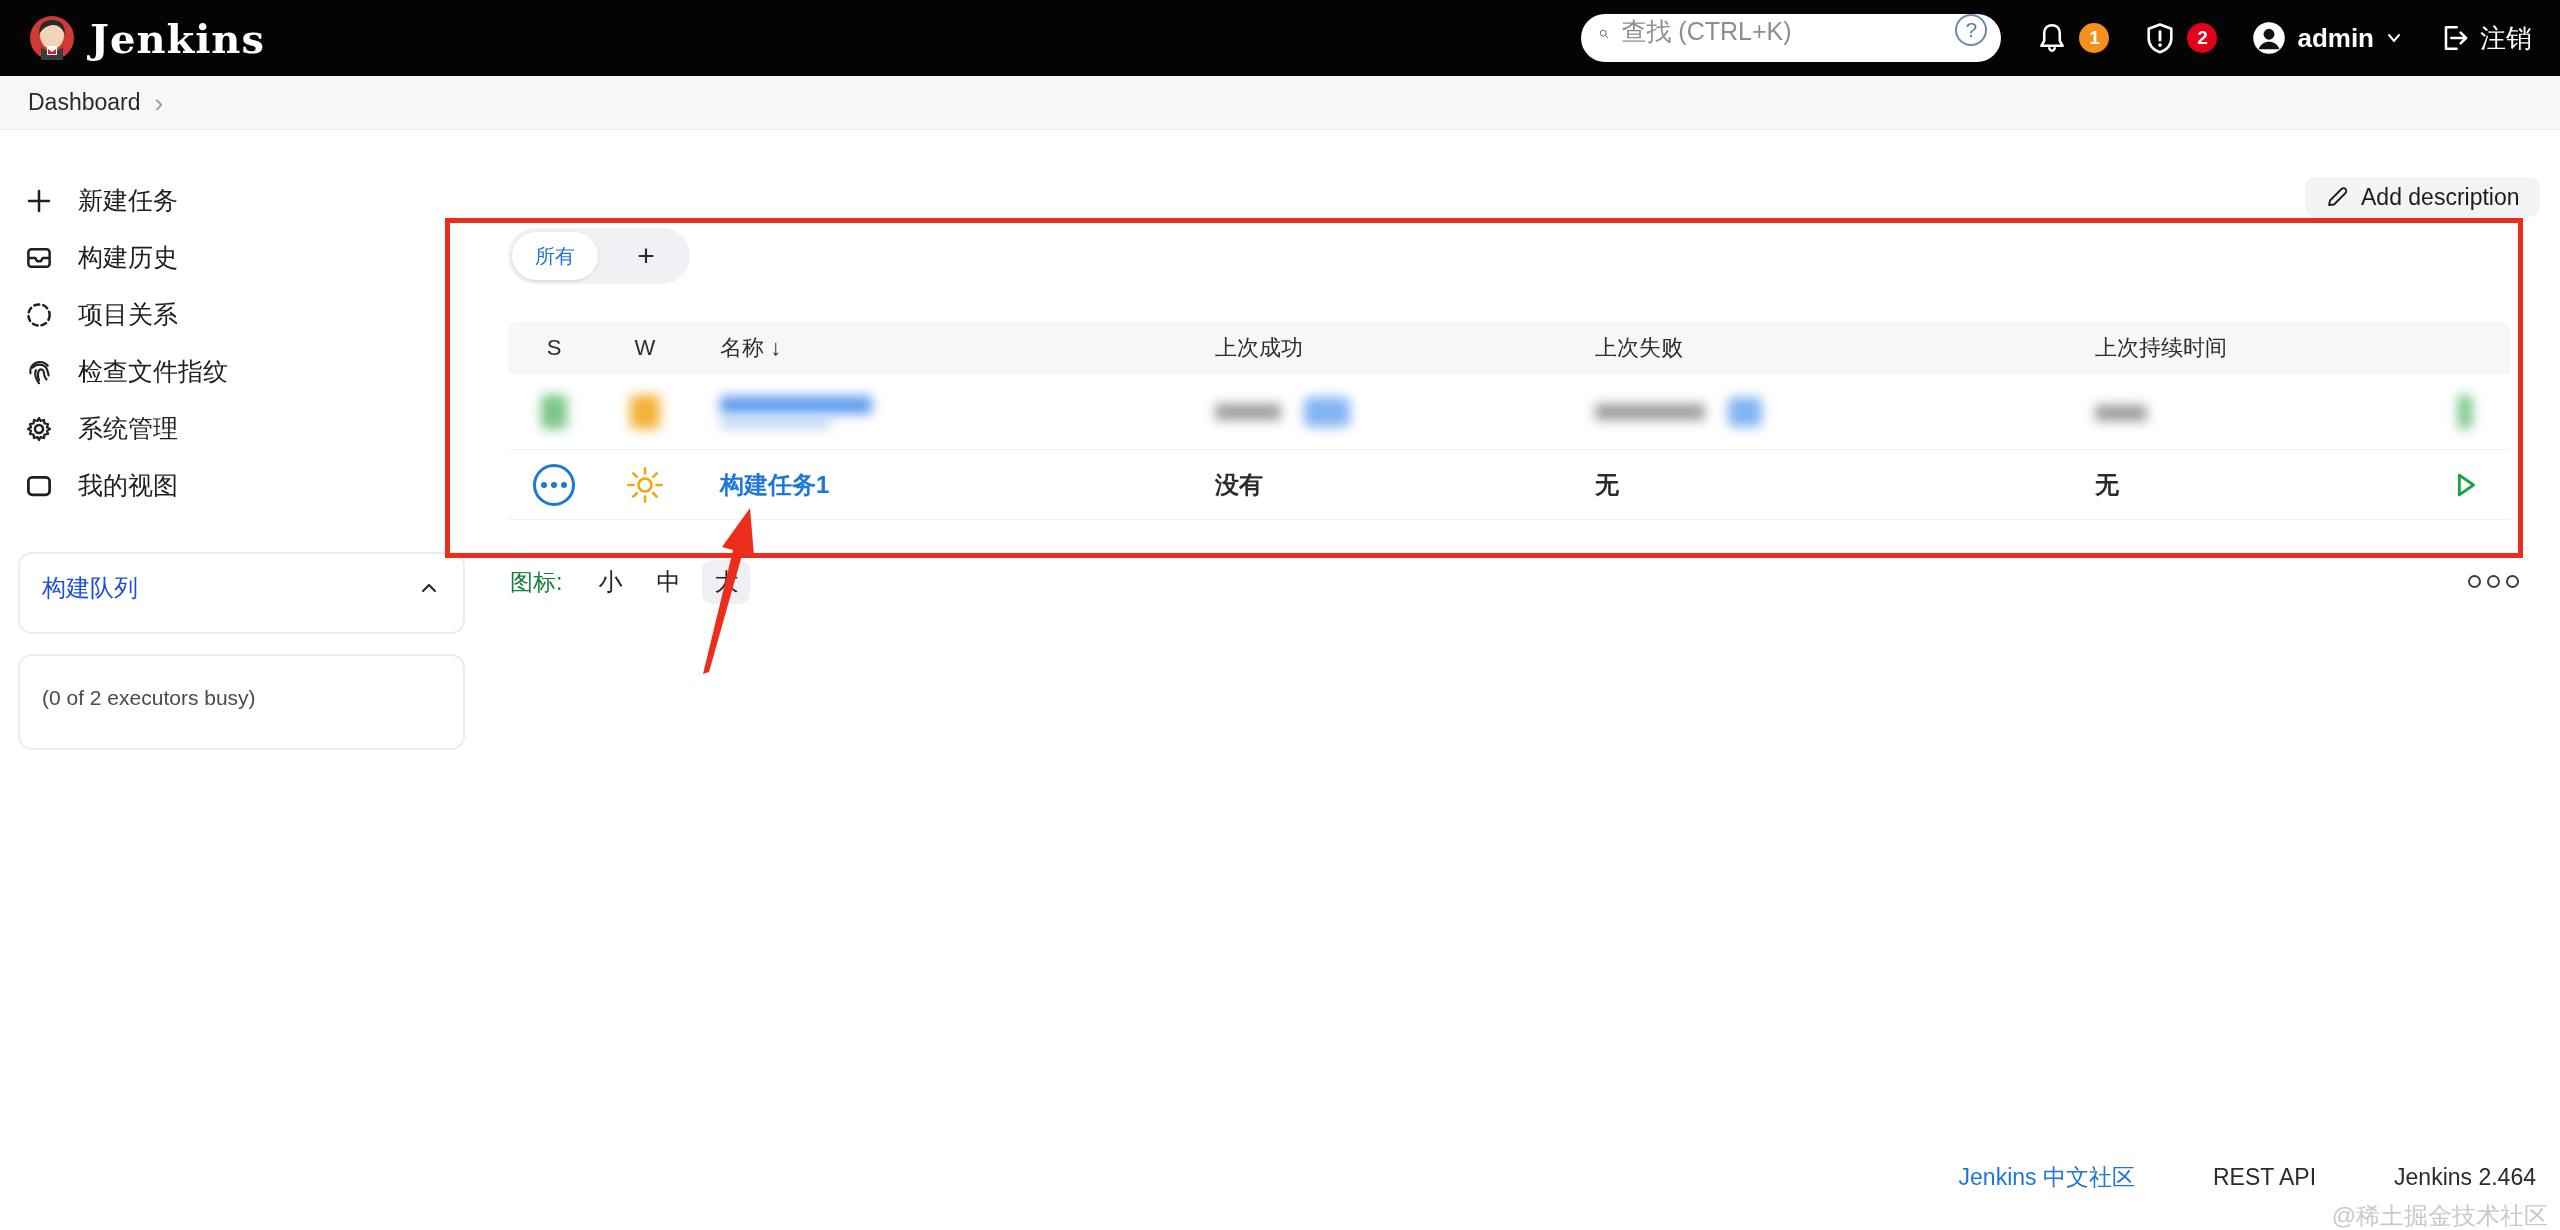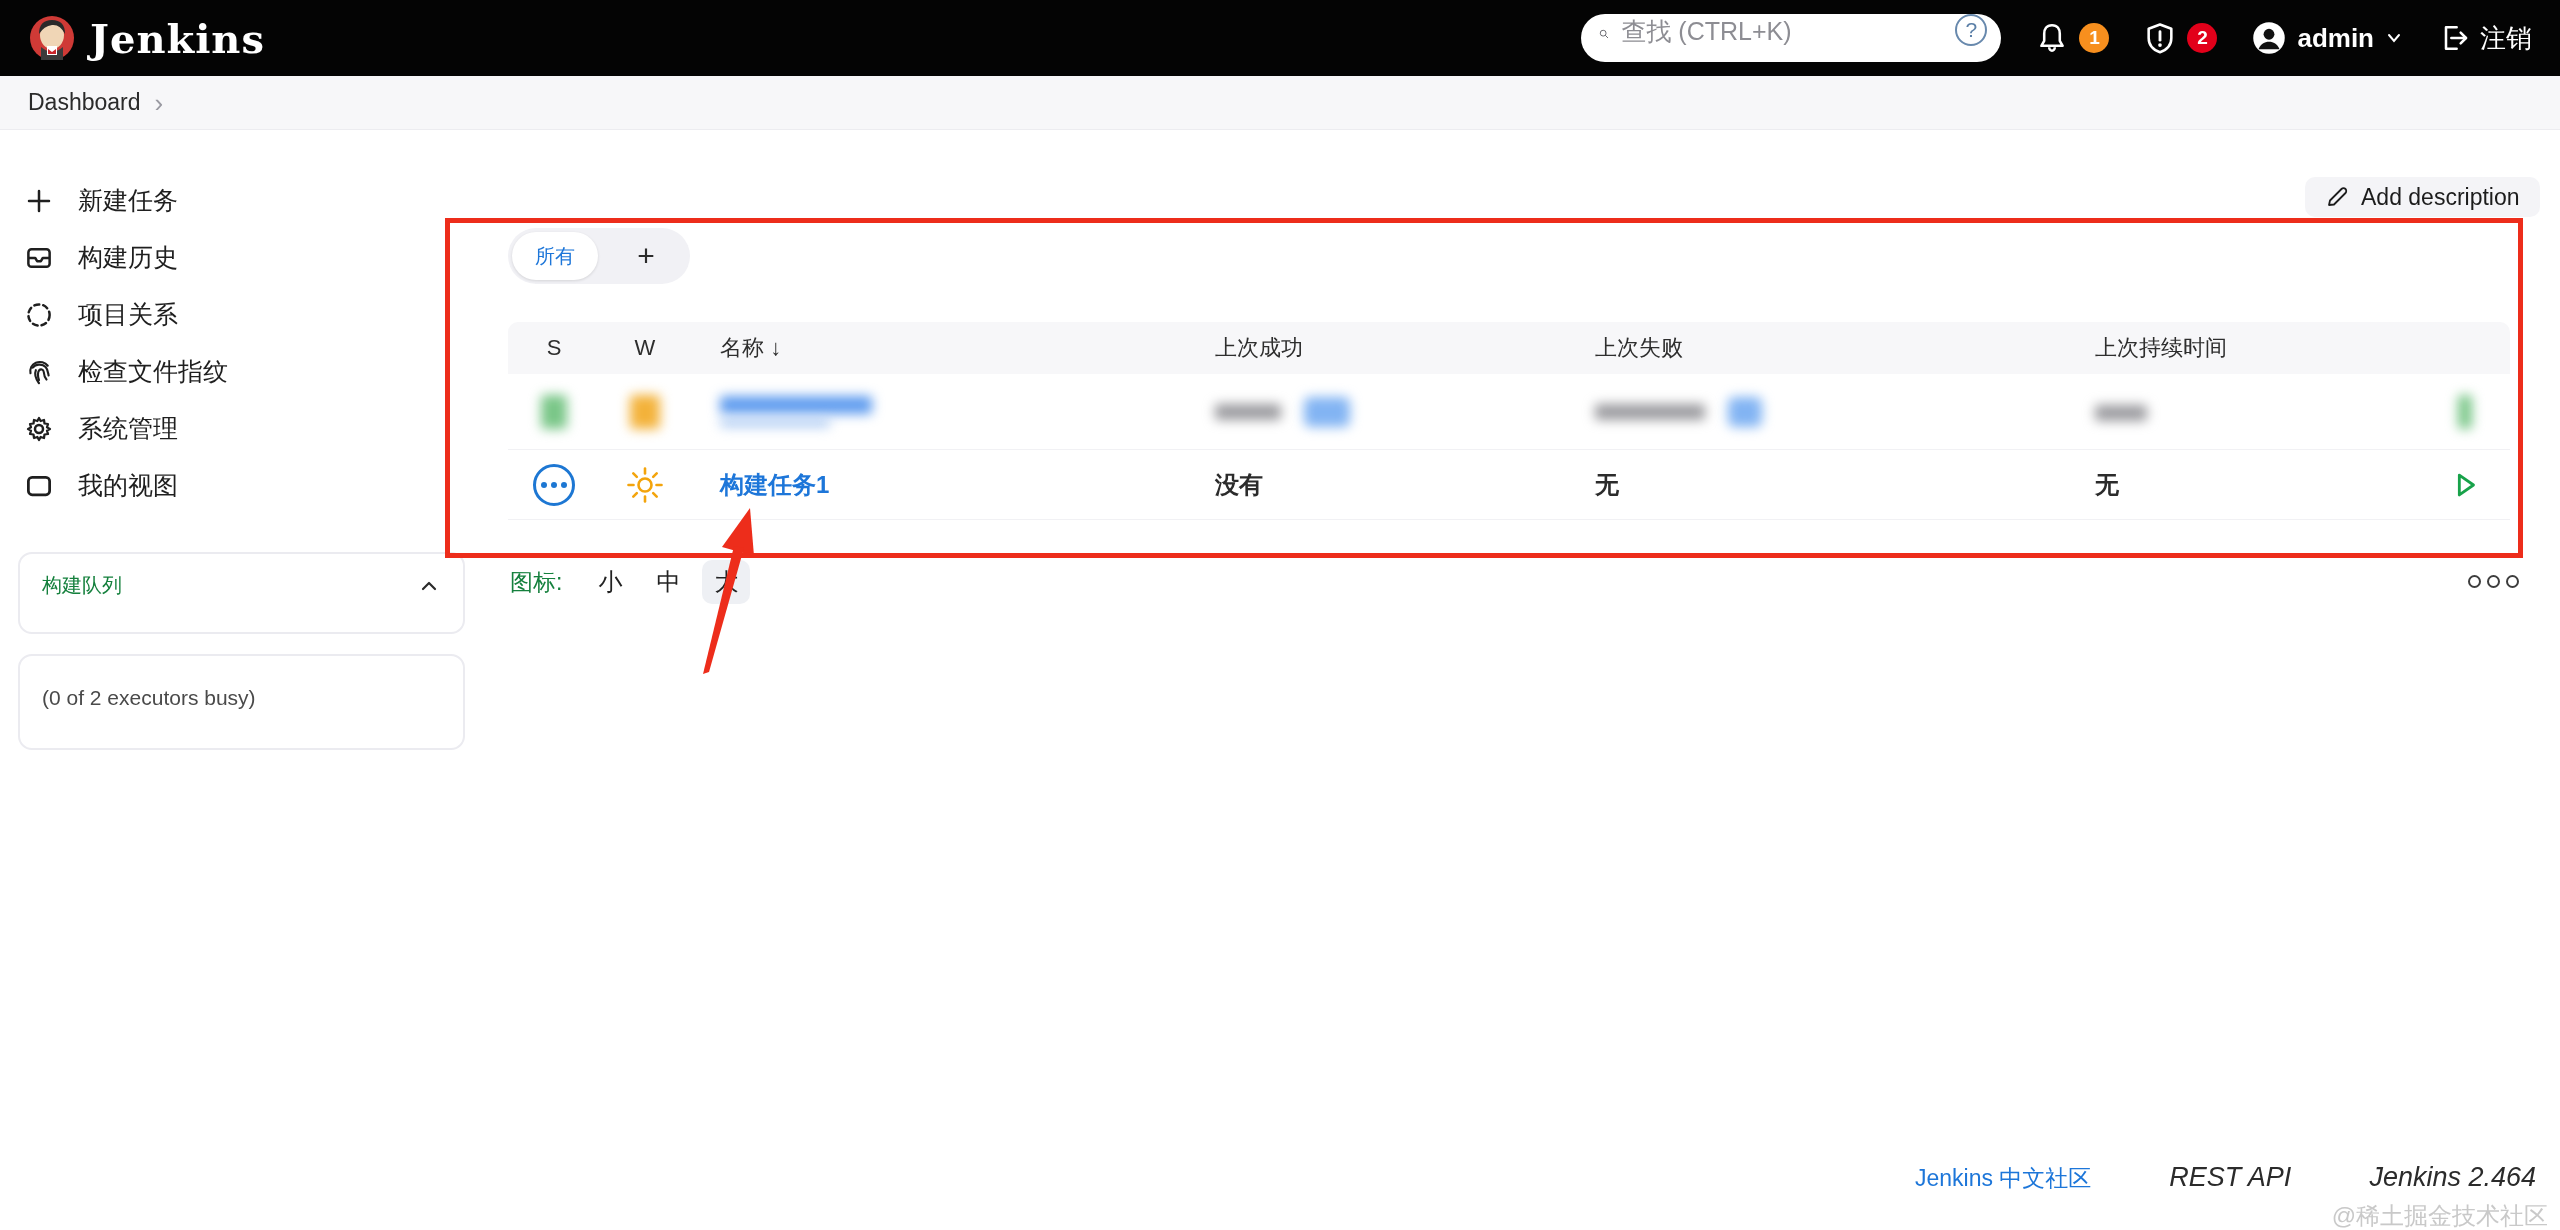--- a/index.html
+++ b/index.html
@@ -37,21 +37,21 @@
   .side-nav { position:absolute; left:24px; top:172px; width:430px; }
   .nav-item { display:flex; align-items:center; gap:24px; height:57px; cursor:pointer; }
   .nav-item svg { flex:none; }
   .nav-label { font-size:25px; color:#1f1f1f; }
 
   .side-panel { position:absolute; left:18px; width:447px; background:#fff; border:2px solid #ebebf0;
                 border-radius:14px; padding:18px 22px; }
   .panel-queue { top:552px; height:82px; }
   .panel-exec { top:654px; height:96px; }
   .panel-head { display:flex; align-items:center; justify-content:space-between; }
-  .panel-title { font-size:20px; color:#15803d; }
+  .panel-title { font-size:24px; color:#1d4ed8; }
   .panel-title.link { text-decoration:underline; cursor:pointer; }
   .panel-sub { font-size:21px; color:#4a4a4a; margin-top:12px; }
 
   
   .add-desc-btn { position:absolute; left:2305px; top:177px; height:40px; background:#f4f4f7; border:none;
                   border-radius:10px; display:flex; align-items:center; gap:12px; padding:0 20px;
                   font-size:23px; color:#1c1c1c; cursor:pointer; font-family:inherit; }
 
   .view-tabs { position:absolute; left:508px; top:228px; height:56px; background:#f1f1f5; border-radius:28px;
                display:flex; align-items:center; }
@@ -94,21 +94,21 @@
   .overflow-dots i { width:13px; height:13px; border:2.5px solid #3d3d3d; border-radius:50%; }
 
   
   .anno-rect { position:absolute; left:445px; top:218px; width:2078px; height:340px;
                border:5px solid #ed2d1b; pointer-events:none; }
   .anno-arrow { position:absolute; left:680px; top:490px; pointer-events:none; }
 
   
   .footer { position:absolute; right:24px; top:1162px; display:flex; align-items:baseline; gap:78px; }
   .footer-link { color:#1d76d9; font-size:23px; cursor:pointer; }
-  .footer-text { color:#2b2b2b; font-size:27px;font-style:italic; }
+  .footer-text { color:#2b2b2b; font-size:23px; }
   .watermark { position:absolute; right:12px; top:1200px; font-size:24px; color:#c9c9c9; }
 </style>
 </head>
 <body>
 
 <div id="page">
 
   <header class="topbar">
     <div class="logo">
       <svg width="48" height="48" viewBox="0 0 48 48">

